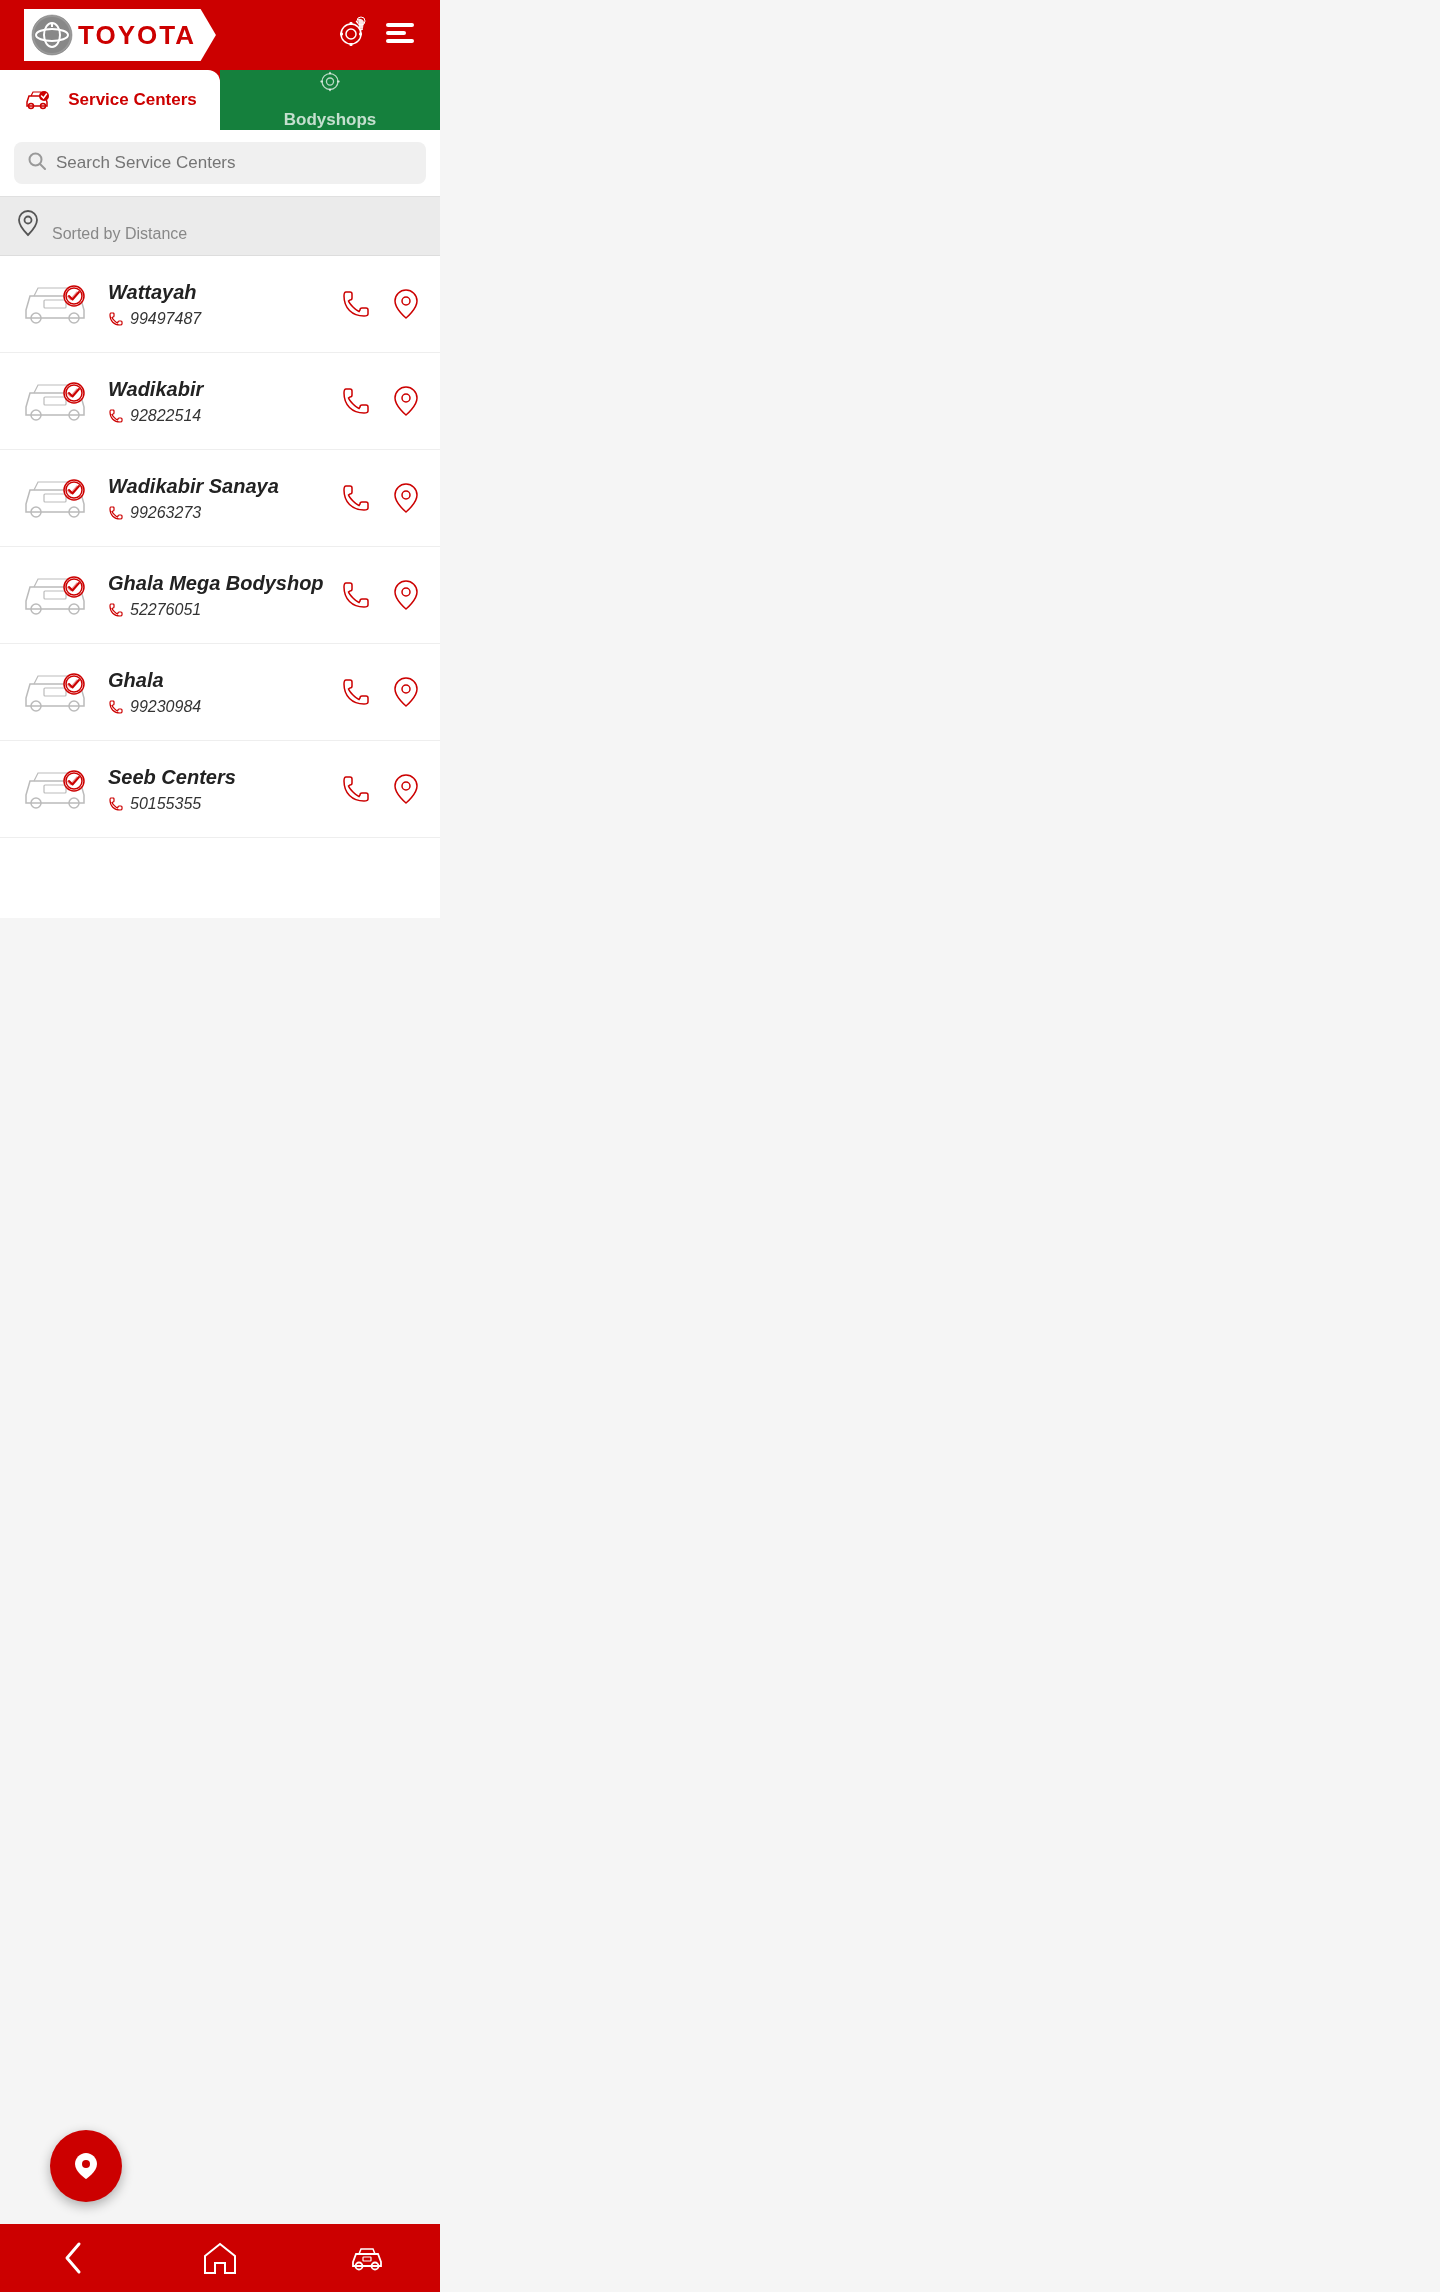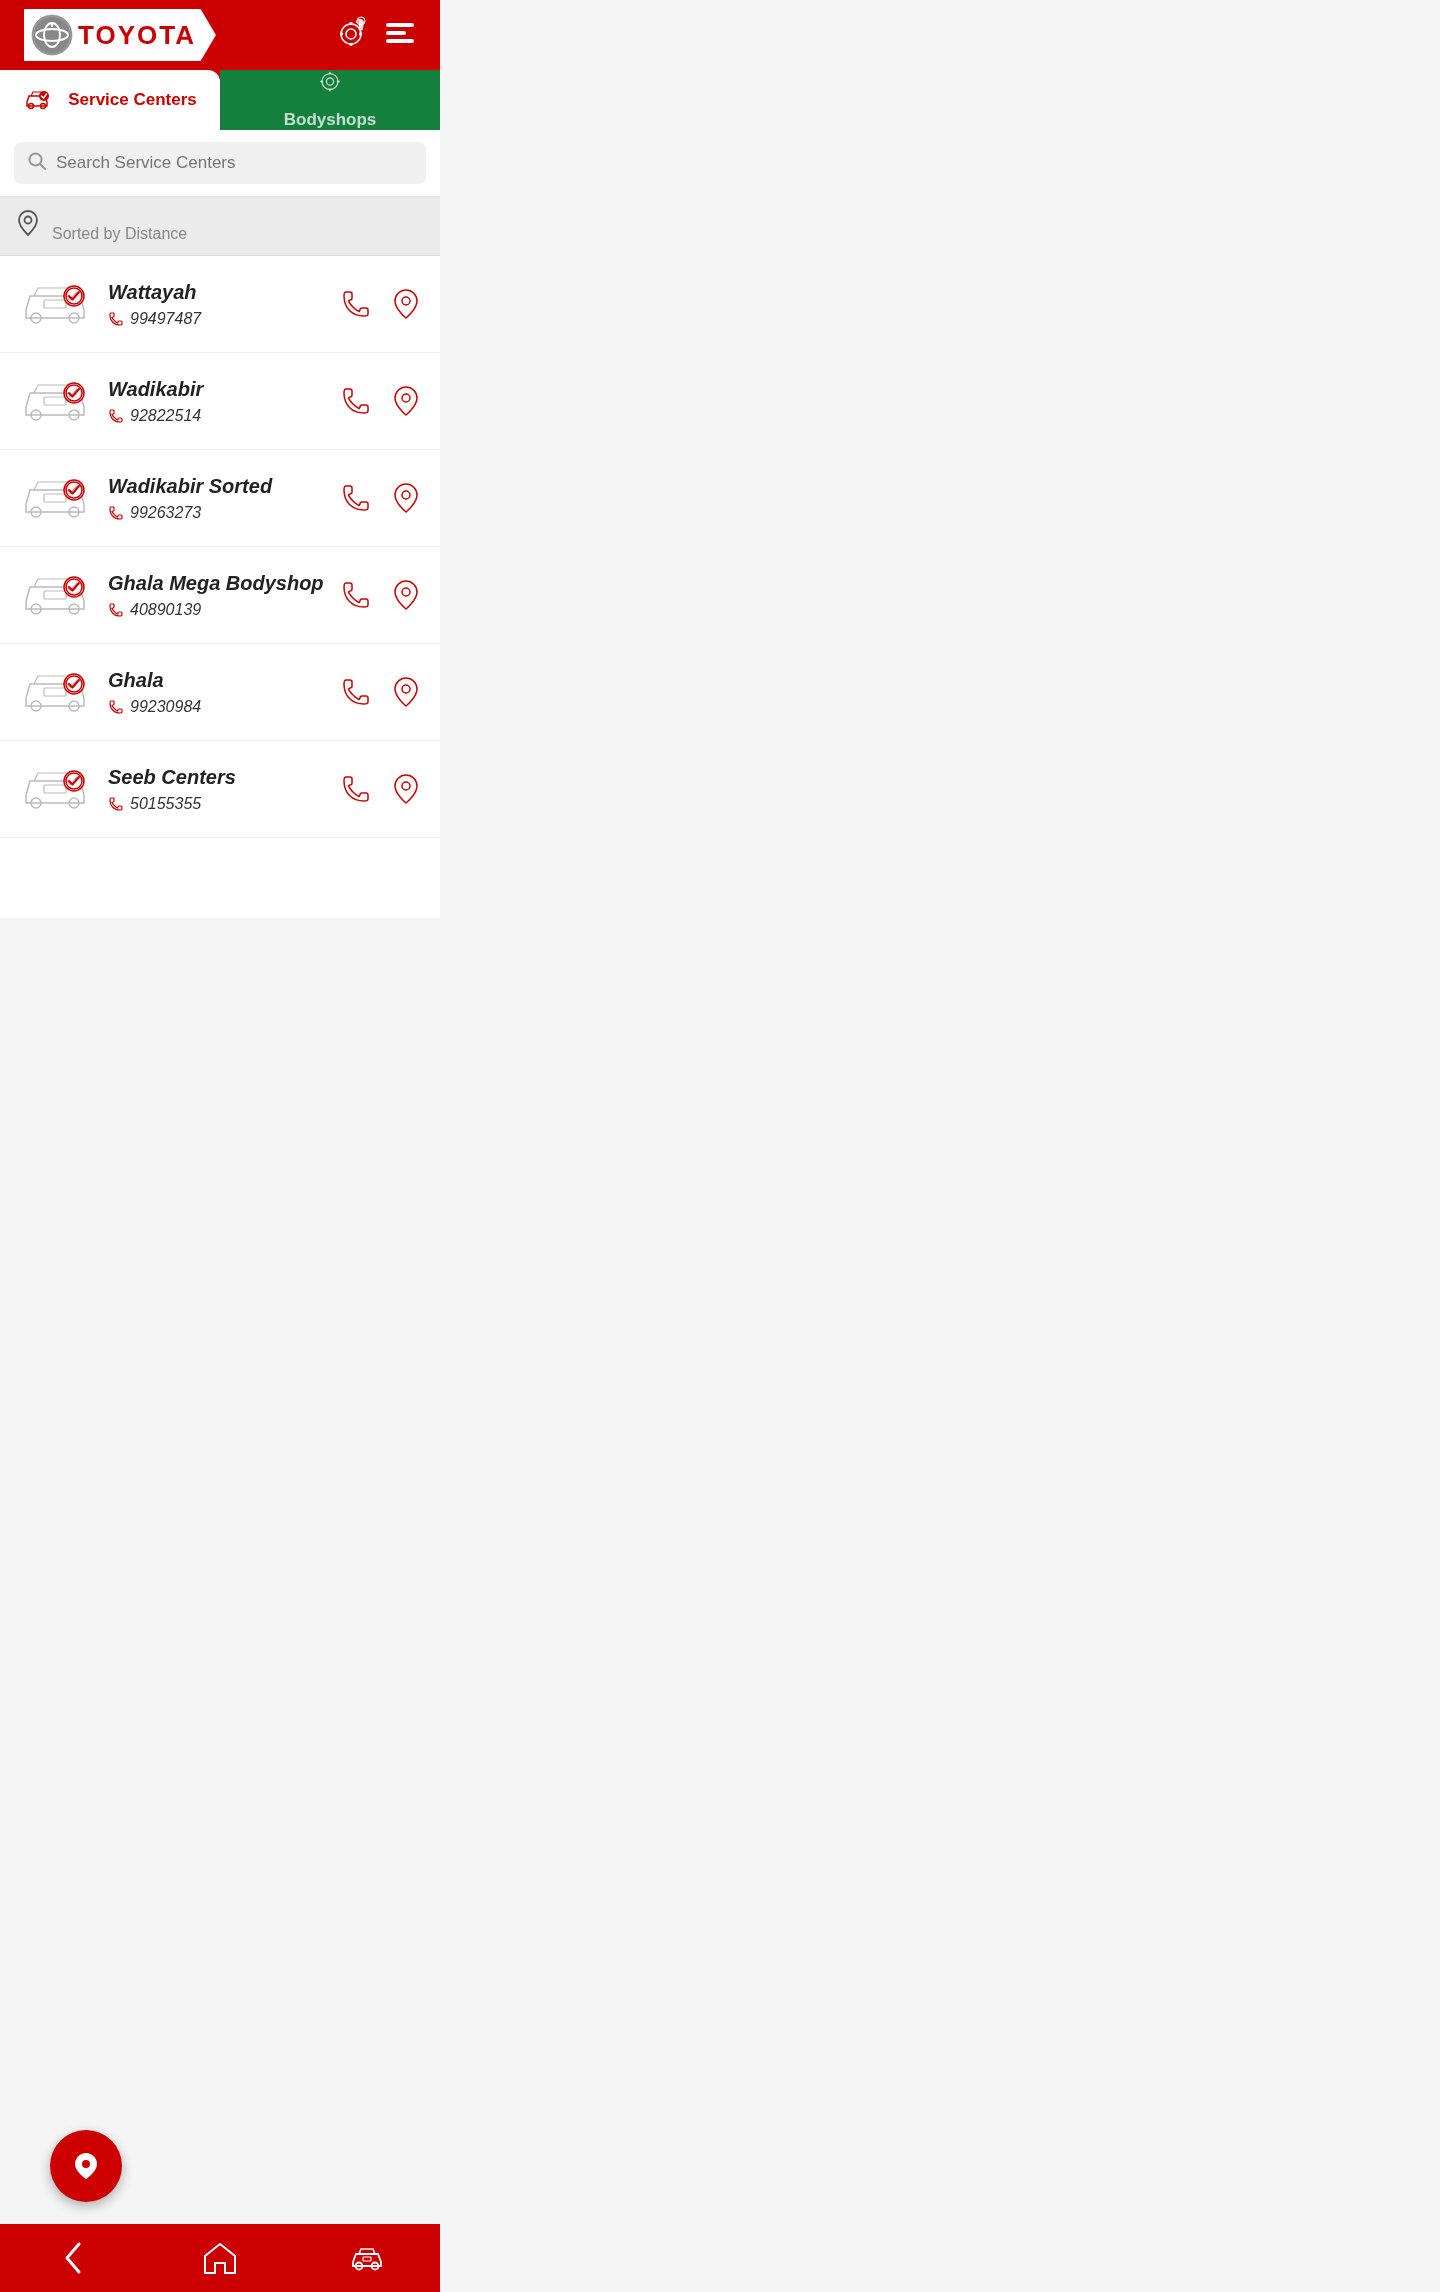--- a/index.html
+++ b/index.html
@@ -381,21 +381,21 @@
         <circle cx="20" cy="44" r="5" stroke="#bbb" stroke-width="1.5" fill="none"></circle>
         <circle cx="58" cy="44" r="5" stroke="#bbb" stroke-width="1.5" fill="none"></circle>
         <rect x="28" y="26" width="22" height="8" rx="1" stroke="#bbb" stroke-width="1.2" fill="none"></rect>
         <circle cx="58" cy="22" r="10" fill="white" stroke="#cc0000" stroke-width="1.5"></circle>
         <circle cx="58" cy="22" r="8" fill="none" stroke="#cc0000" stroke-width="1.5"></circle>
         <path d="M53 22 L56.5 25.5 L63 18" stroke="#cc0000" stroke-width="2" fill="none" stroke-linecap="round" stroke-linejoin="round"></path>
         <path d="M51 22 L54.5 25.5 L61 18" stroke="#cc0000" stroke-width="1.2" fill="none" stroke-linecap="round" stroke-linejoin="round" opacity="0.4"></path>
       </svg>
     </div>
     <div class="service-item-info">
-      <div class="service-name">Wadikabir Sorted</div>
+      <div class="service-name">Wadikabir Sanaya</div>
       <div class="service-phone">
         <svg width="16" height="16" viewBox="0 0 16 16" fill="none">
           <path d="M3 2 C3 2 2 2 2 4 C2 10 6 14 12 14 C14 14 14 13 14 13 L14 11 C14 11 14 10 13 10 L11 10 C11 10 10 10 10 11 L9.5 12 C8 11.5 4.5 8 4 6.5 L5 6 C6 6 6 5 6 5 L6 3 C6 2 5 2 5 2 Z" stroke="#cc0000" stroke-width="1.2" fill="none"></path>
         </svg>
         <span>99263273</span>
       </div>
     </div>
     <div class="service-item-actions">
       <div class="action-btn">
         <svg width="32" height="32" viewBox="0 0 32 32" fill="none">
@@ -424,21 +424,21 @@
         <path d="M53 22 L56.5 25.5 L63 18" stroke="#cc0000" stroke-width="2" fill="none" stroke-linecap="round" stroke-linejoin="round"></path>
         <path d="M51 22 L54.5 25.5 L61 18" stroke="#cc0000" stroke-width="1.2" fill="none" stroke-linecap="round" stroke-linejoin="round" opacity="0.4"></path>
       </svg>
     </div>
     <div class="service-item-info">
       <div class="service-name">Ghala Mega Bodyshop</div>
       <div class="service-phone">
         <svg width="16" height="16" viewBox="0 0 16 16" fill="none">
           <path d="M3 2 C3 2 2 2 2 4 C2 10 6 14 12 14 C14 14 14 13 14 13 L14 11 C14 11 14 10 13 10 L11 10 C11 10 10 10 10 11 L9.5 12 C8 11.5 4.5 8 4 6.5 L5 6 C6 6 6 5 6 5 L6 3 C6 2 5 2 5 2 Z" stroke="#cc0000" stroke-width="1.2" fill="none"></path>
         </svg>
-        <span>40890139</span>
+        <span>52276051</span>
       </div>
     </div>
     <div class="service-item-actions">
       <div class="action-btn">
         <svg width="32" height="32" viewBox="0 0 32 32" fill="none">
             <path d="M6 4 C6 4 4 4 4 8 C4 20 12 28 24 28 C28 28 28 26 28 26 L28 22 C28 22 28 20 26 20 L22 20 C22 20 20 20 20 22 L19 23.5 C16 22.5 9.5 16 8.5 13 L10 12 C12 12 12 10 12 10 L12 6 C12 4 10 4 10 4 Z" stroke="#cc0000" stroke-width="1.5" fill="none"></path>
           </svg>
       </div>
       <div class="action-btn">
         <svg width="30" height="32" viewBox="0 0 30 32" fill="none">

